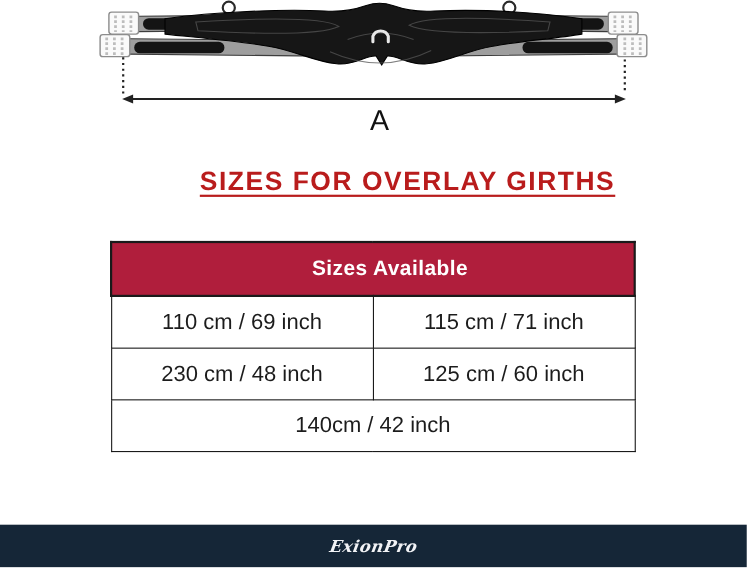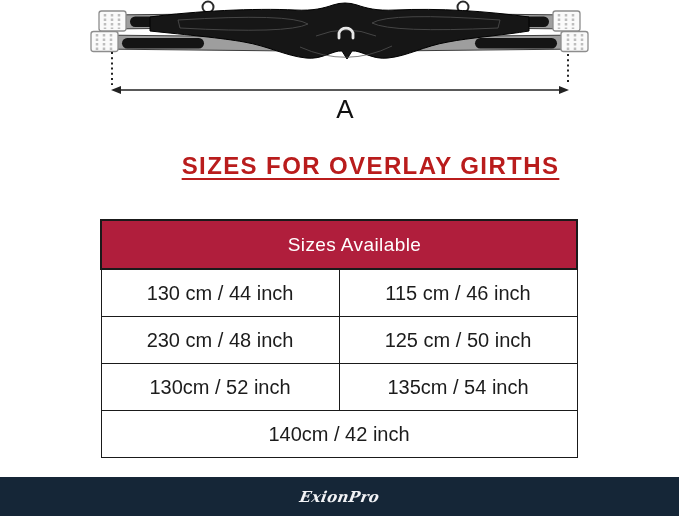--- a/index.html
+++ b/index.html
@@ -14,21 +14,21 @@
     text-decoration-thickness:1.5px;
     padding-left:31px;
   }
 
   table.sizes{
     position:absolute;left:100px;top:219px;width:478px;
     border-collapse:collapse;table-layout:fixed;
   }
   table.sizes th{
     height:45px;background:#B01E3C;color:#ffffff;
-    font-size:19px;font-weight:400;letter-spacing:.4px;
+    font-size:19px;font-weight:700;letter-spacing:.4px;
     border:2px solid #1a1a1a;text-align:center;padding-left:32px;
   }
   table.sizes td{
     height:44px;border:1.5px solid #1a1a1a;text-align:center;
     font-size:20px;color:#1c1c1c;background:#ffffff;
   }
 
   .footer{
     position:absolute;left:0;top:477px;width:679px;height:39px;
     background:#152637;display:flex;align-items:center;justify-content:center;
@@ -123,30 +123,26 @@
   <div class="title">SIZES FOR OVERLAY GIRTHS</div>
 
   <table class="sizes">
     <thead>
       <tr>
         <th colspan="2">Sizes Available</th>
       </tr>
     </thead>
     <tbody>
       <tr>
-        <td>130 cm / 44 inch</td>
-        <td>115 cm / 46 inch</td>
+        <td>110 cm / 69 inch</td>
+        <td>115 cm / 71 inch</td>
       </tr>
       <tr>
         <td>230 cm / 48 inch</td>
-        <td>125 cm / 50 inch</td>
-      </tr>
-      <tr>
-        <td>130cm / 52 inch</td>
-        <td>135cm / 54 inch</td>
+        <td>125 cm / 60 inch</td>
       </tr>
       <tr>
         <td colspan="2">140cm / 42 inch</td>
       </tr>
     </tbody>
   </table>
 
   <div class="footer">
     <span class="brand">ExionPro</span>
   </div>

